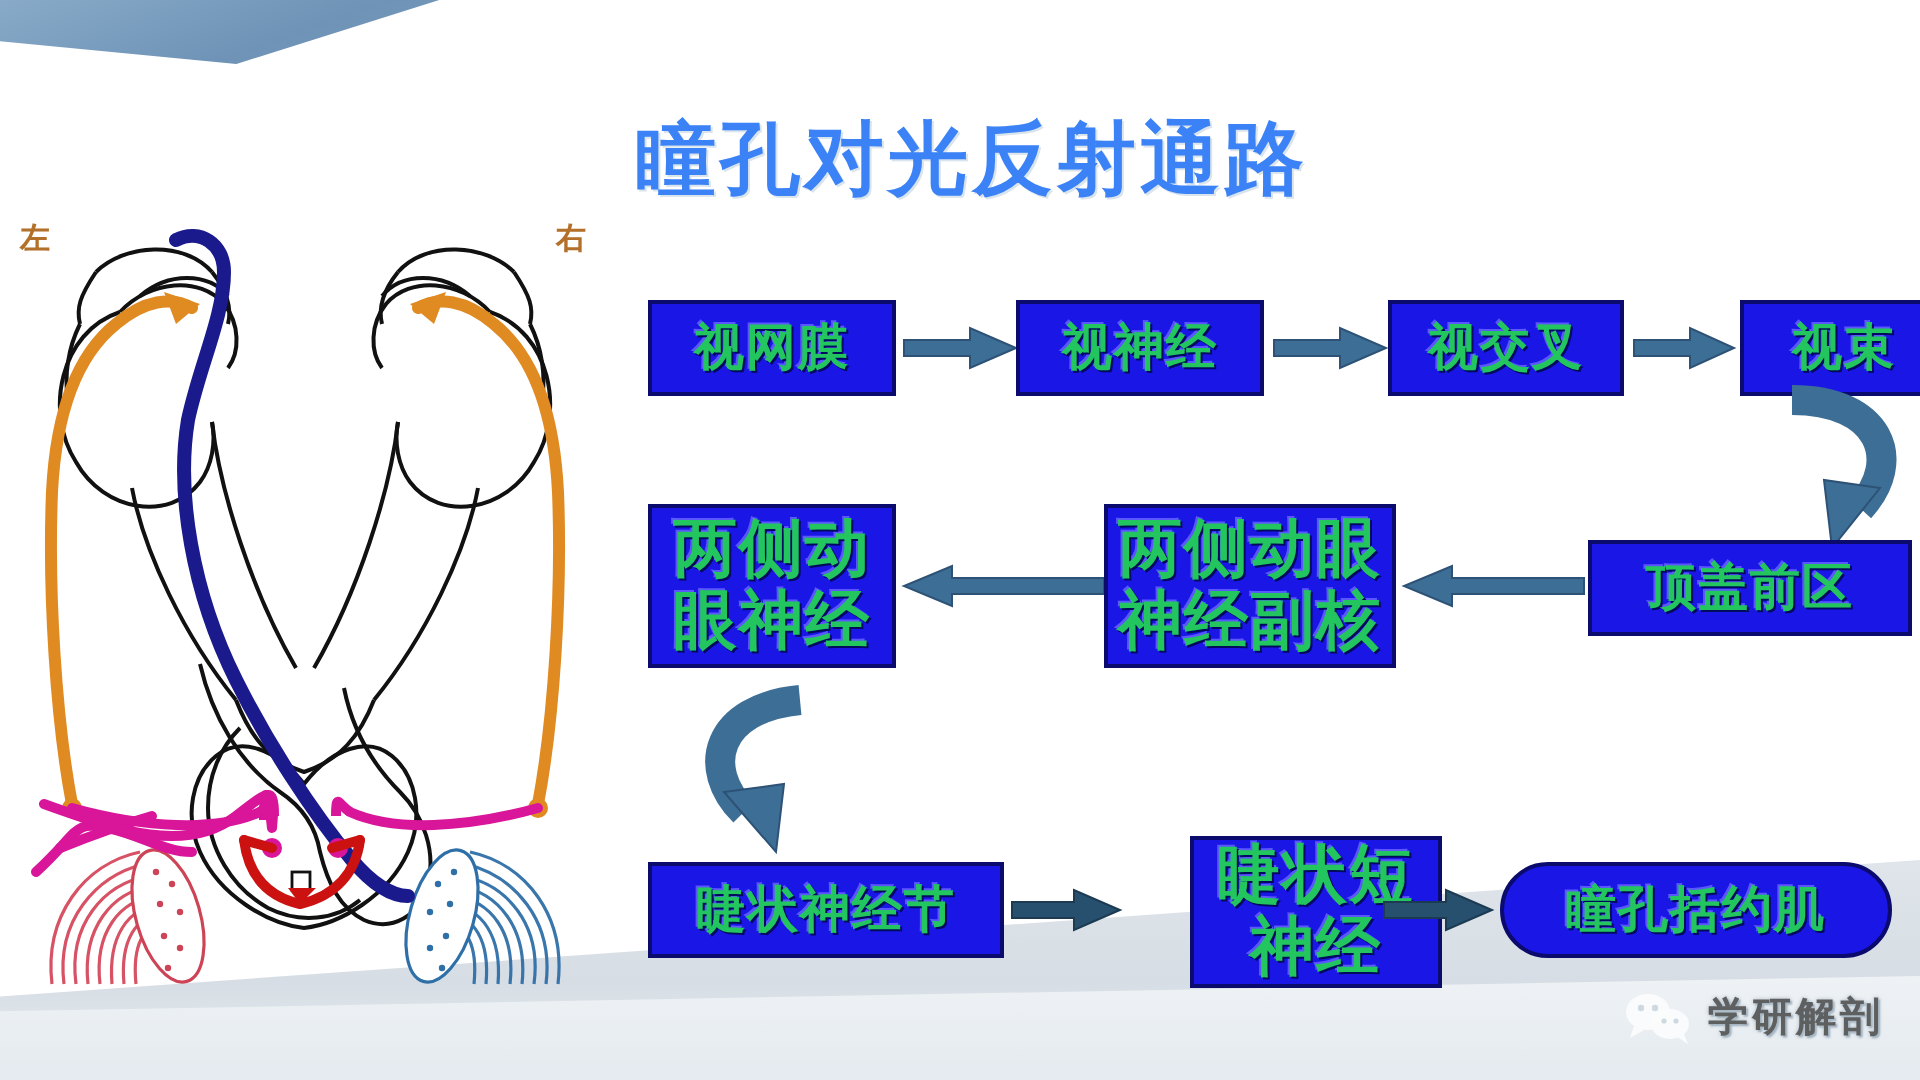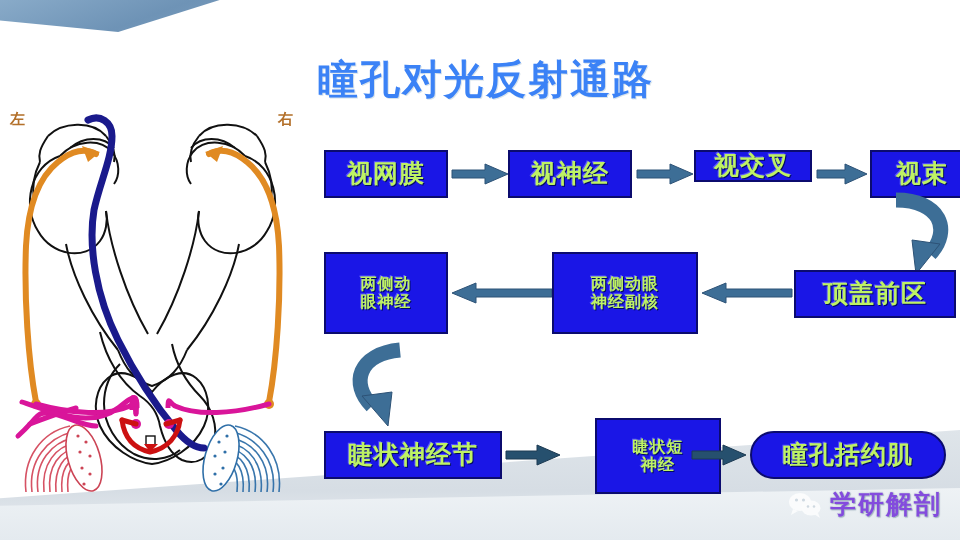--- a/index.html
+++ b/index.html
@@ -38,51 +38,51 @@
     color:#3b82f6;
     text-shadow:1px 1px 0 #d9e4ec;
     white-space:nowrap;
   }
 
   
   .fbox{
     position:absolute;
     background:#1a16e6;
     border:2px solid #0b0b6e;
-    color:#bef264;
+    color:#22c55e;
     font-weight:bold;
     display:flex;align-items:center;justify-content:center;
     text-align:center;
     line-height:1.12;
     letter-spacing:1px;
     text-shadow:1px 1px 0 #000b5e, -1px -1px 0 #5b57ff;
     box-sizing:border-box;
     white-space:pre-line;
   }
   .fbox.s1{font-size:25px;}
-  .fbox.s2{font-size:16px;}
+  .fbox.s2{font-size:32px;}
 
   
   .arrow{position:absolute;pointer-events:none;}
   .arrow svg{display:block;overflow:visible;}
 
   
   .anatomy{position:absolute;left:0;top:96px;width:305px;height:404px;}
   .anatomy svg{display:block;}
   .side-label{
     position:absolute;font-size:15px;color:#b3702a;font-weight:bold;
   }
 
   
   .watermark{
     position:absolute;right:18px;bottom:18px;
     display:flex;align-items:center;gap:8px;
     opacity:.82;
   }
-  .wm-text{font-size:26px;color:#6d28d9;font-weight:bold;
+  .wm-text{font-size:20px;color:#404040;font-weight:bold;
     text-shadow:0 0 2px #9fb0bd,1px 1px 1px #8fa3b3;letter-spacing:2px;}
   .wm-icon{width:34px;height:26px;position:relative;}
 </style>
 </head>
 <body>
 
 <div id="slide">
 
   <div class="corner-banner"></div>
   <div class="bottom-band"></div>
@@ -218,21 +218,21 @@
   </div>
 
   <div class="fbox s1" style="left:508px;top:150px;width:124px;height:48px;text-align:right;">视神经</div>
 
   <div class="arrow" style="left:637px;top:163px;width:56px;height:22px;">
     <svg width="56" height="22" viewBox="0 0 56 22">
       <polygon points="0,7 33,7 33,1 56,11 33,21 33,15 0,15" fill="#3d6e96" stroke="#2d5276" stroke-width="1"></polygon>
     </svg>
   </div>
 
-  <div class="fbox s1" style="left:694px;top:150px;width:118px;height:32px;">视交叉</div>
+  <div class="fbox s1" style="left:694px;top:150px;width:118px;height:48px;">视交叉</div>
 
   <div class="arrow" style="left:817px;top:163px;width:50px;height:22px;">
     <svg width="50" height="22" viewBox="0 0 50 22">
       <polygon points="0,7 28,7 28,1 50,11 28,21 28,15 0,15" fill="#3d6e96" stroke="#2d5276" stroke-width="1"></polygon>
     </svg>
   </div>
 
   <div class="fbox s1" style="left:870px;top:150px;width:104px;height:48px;">视束</div>
 
   <div class="arrow" style="left:866px;top:196px;width:90px;height:82px;">

